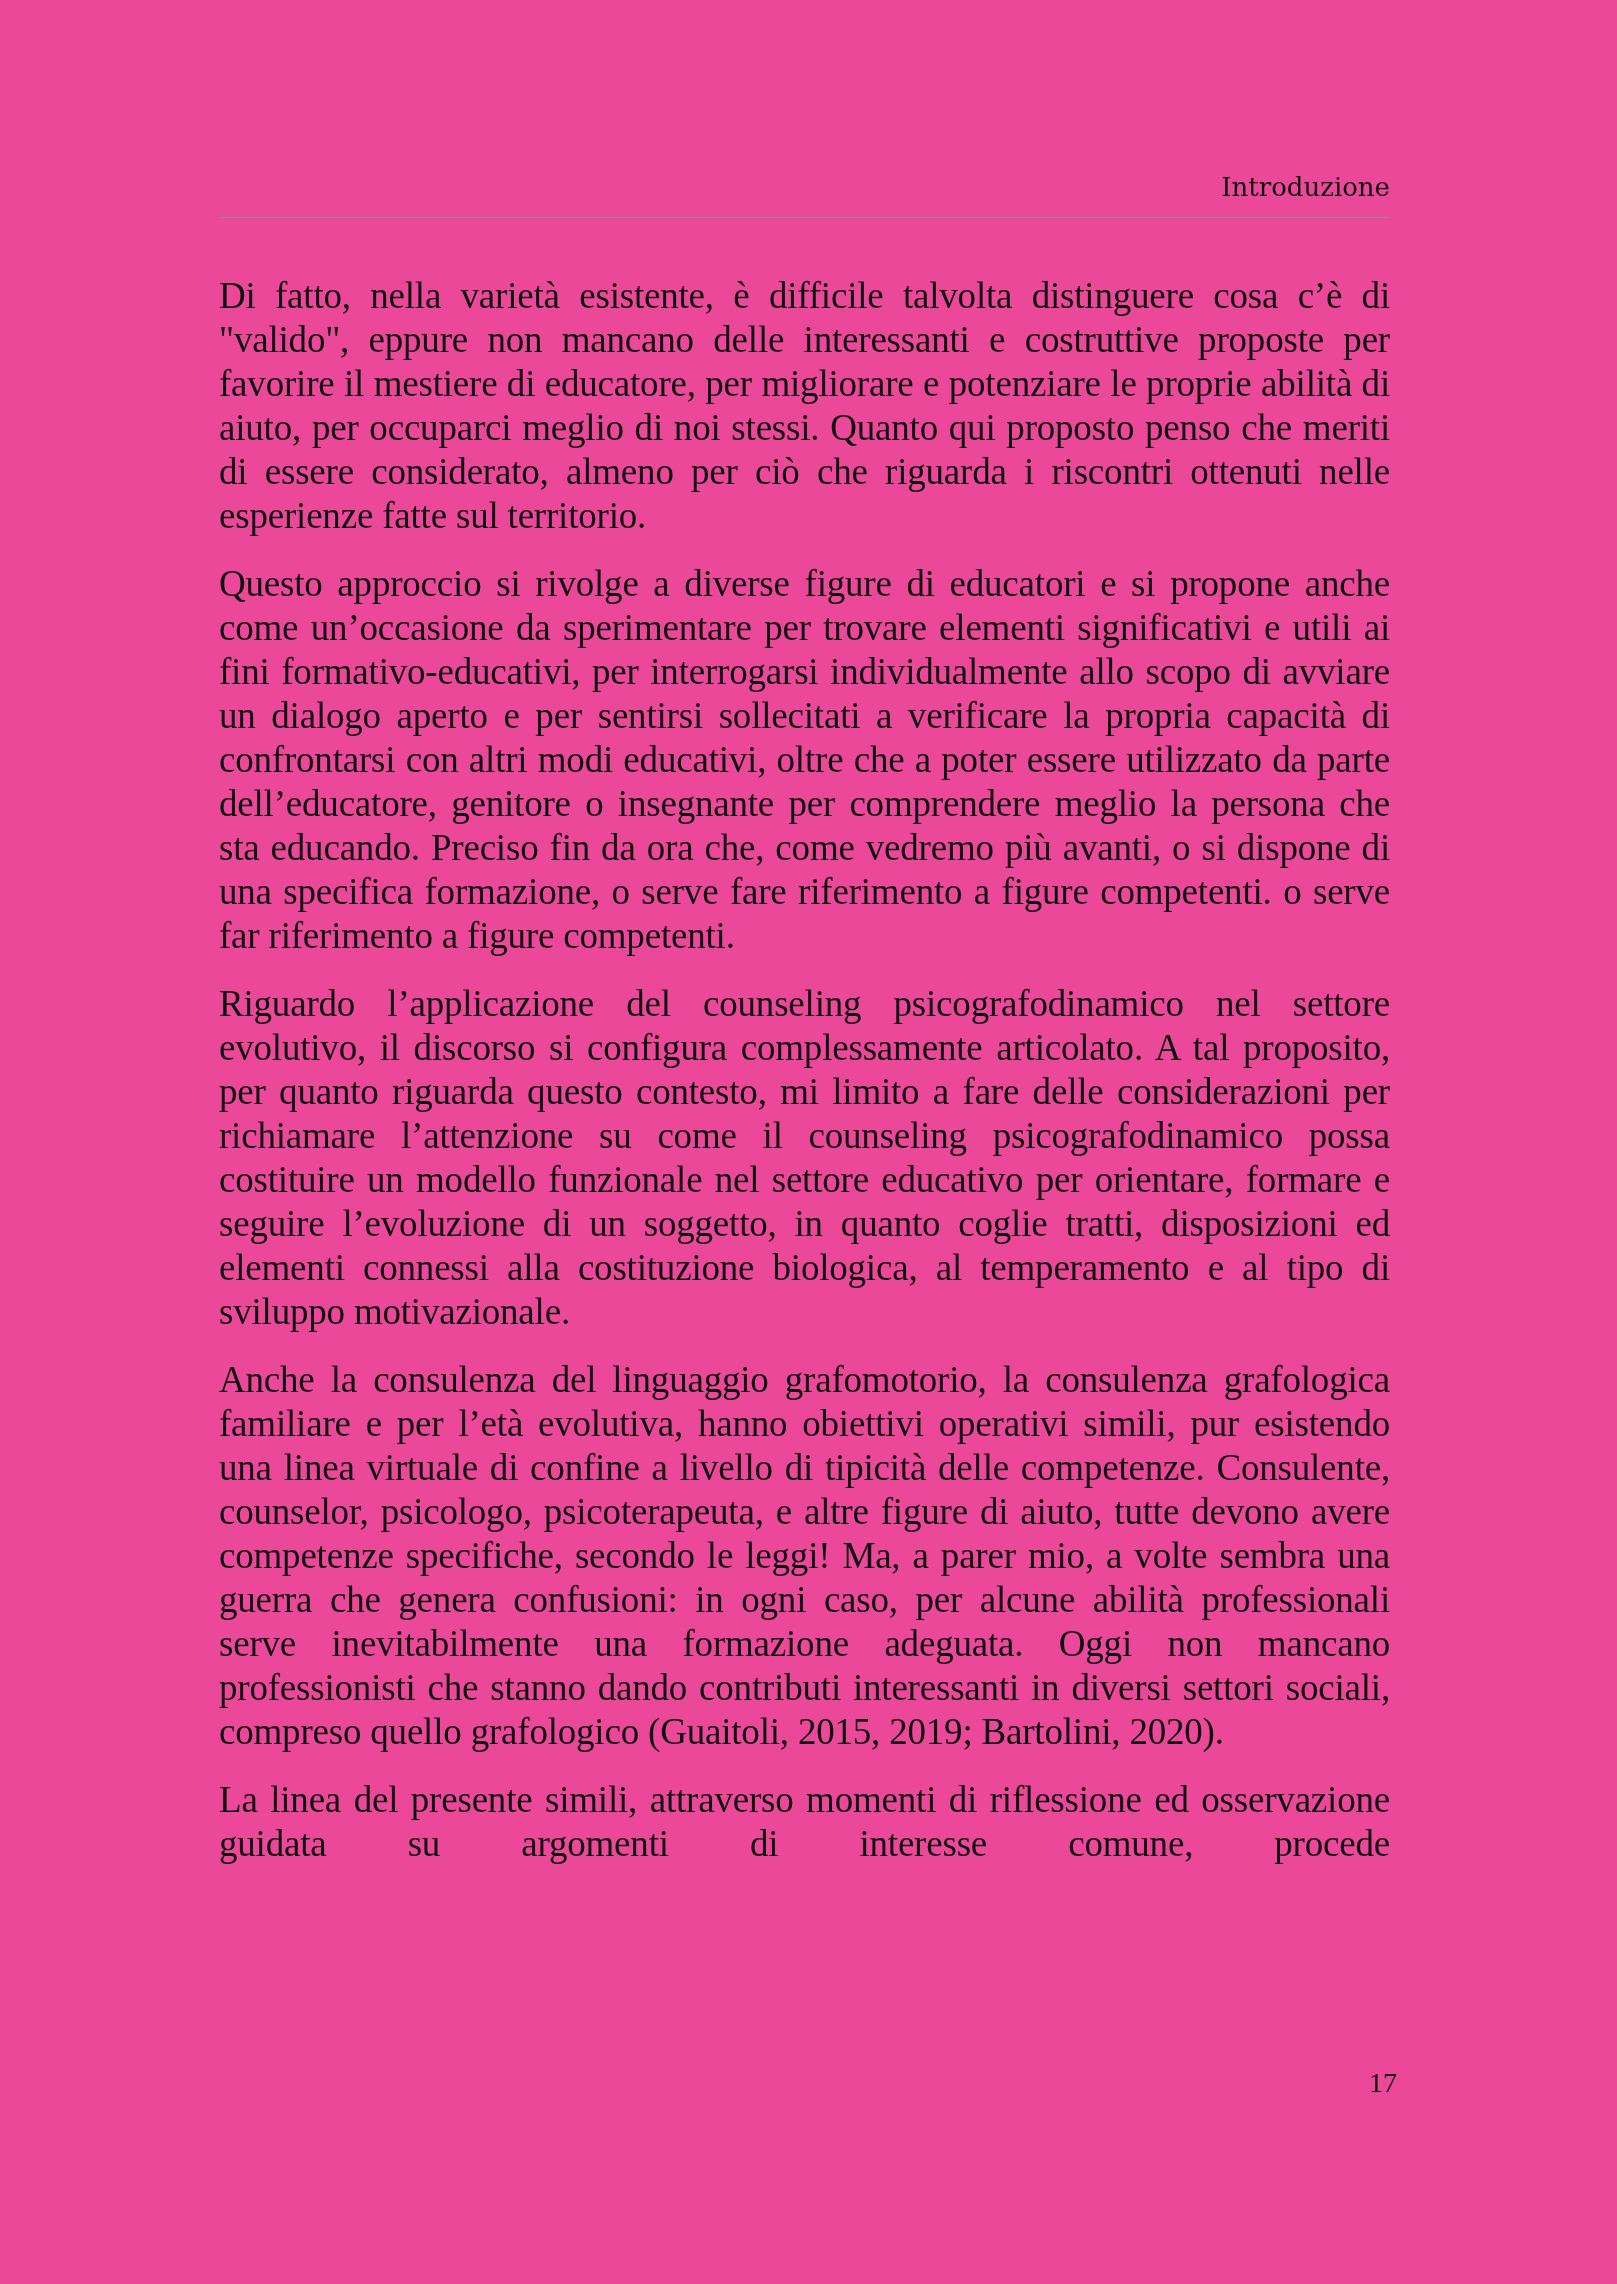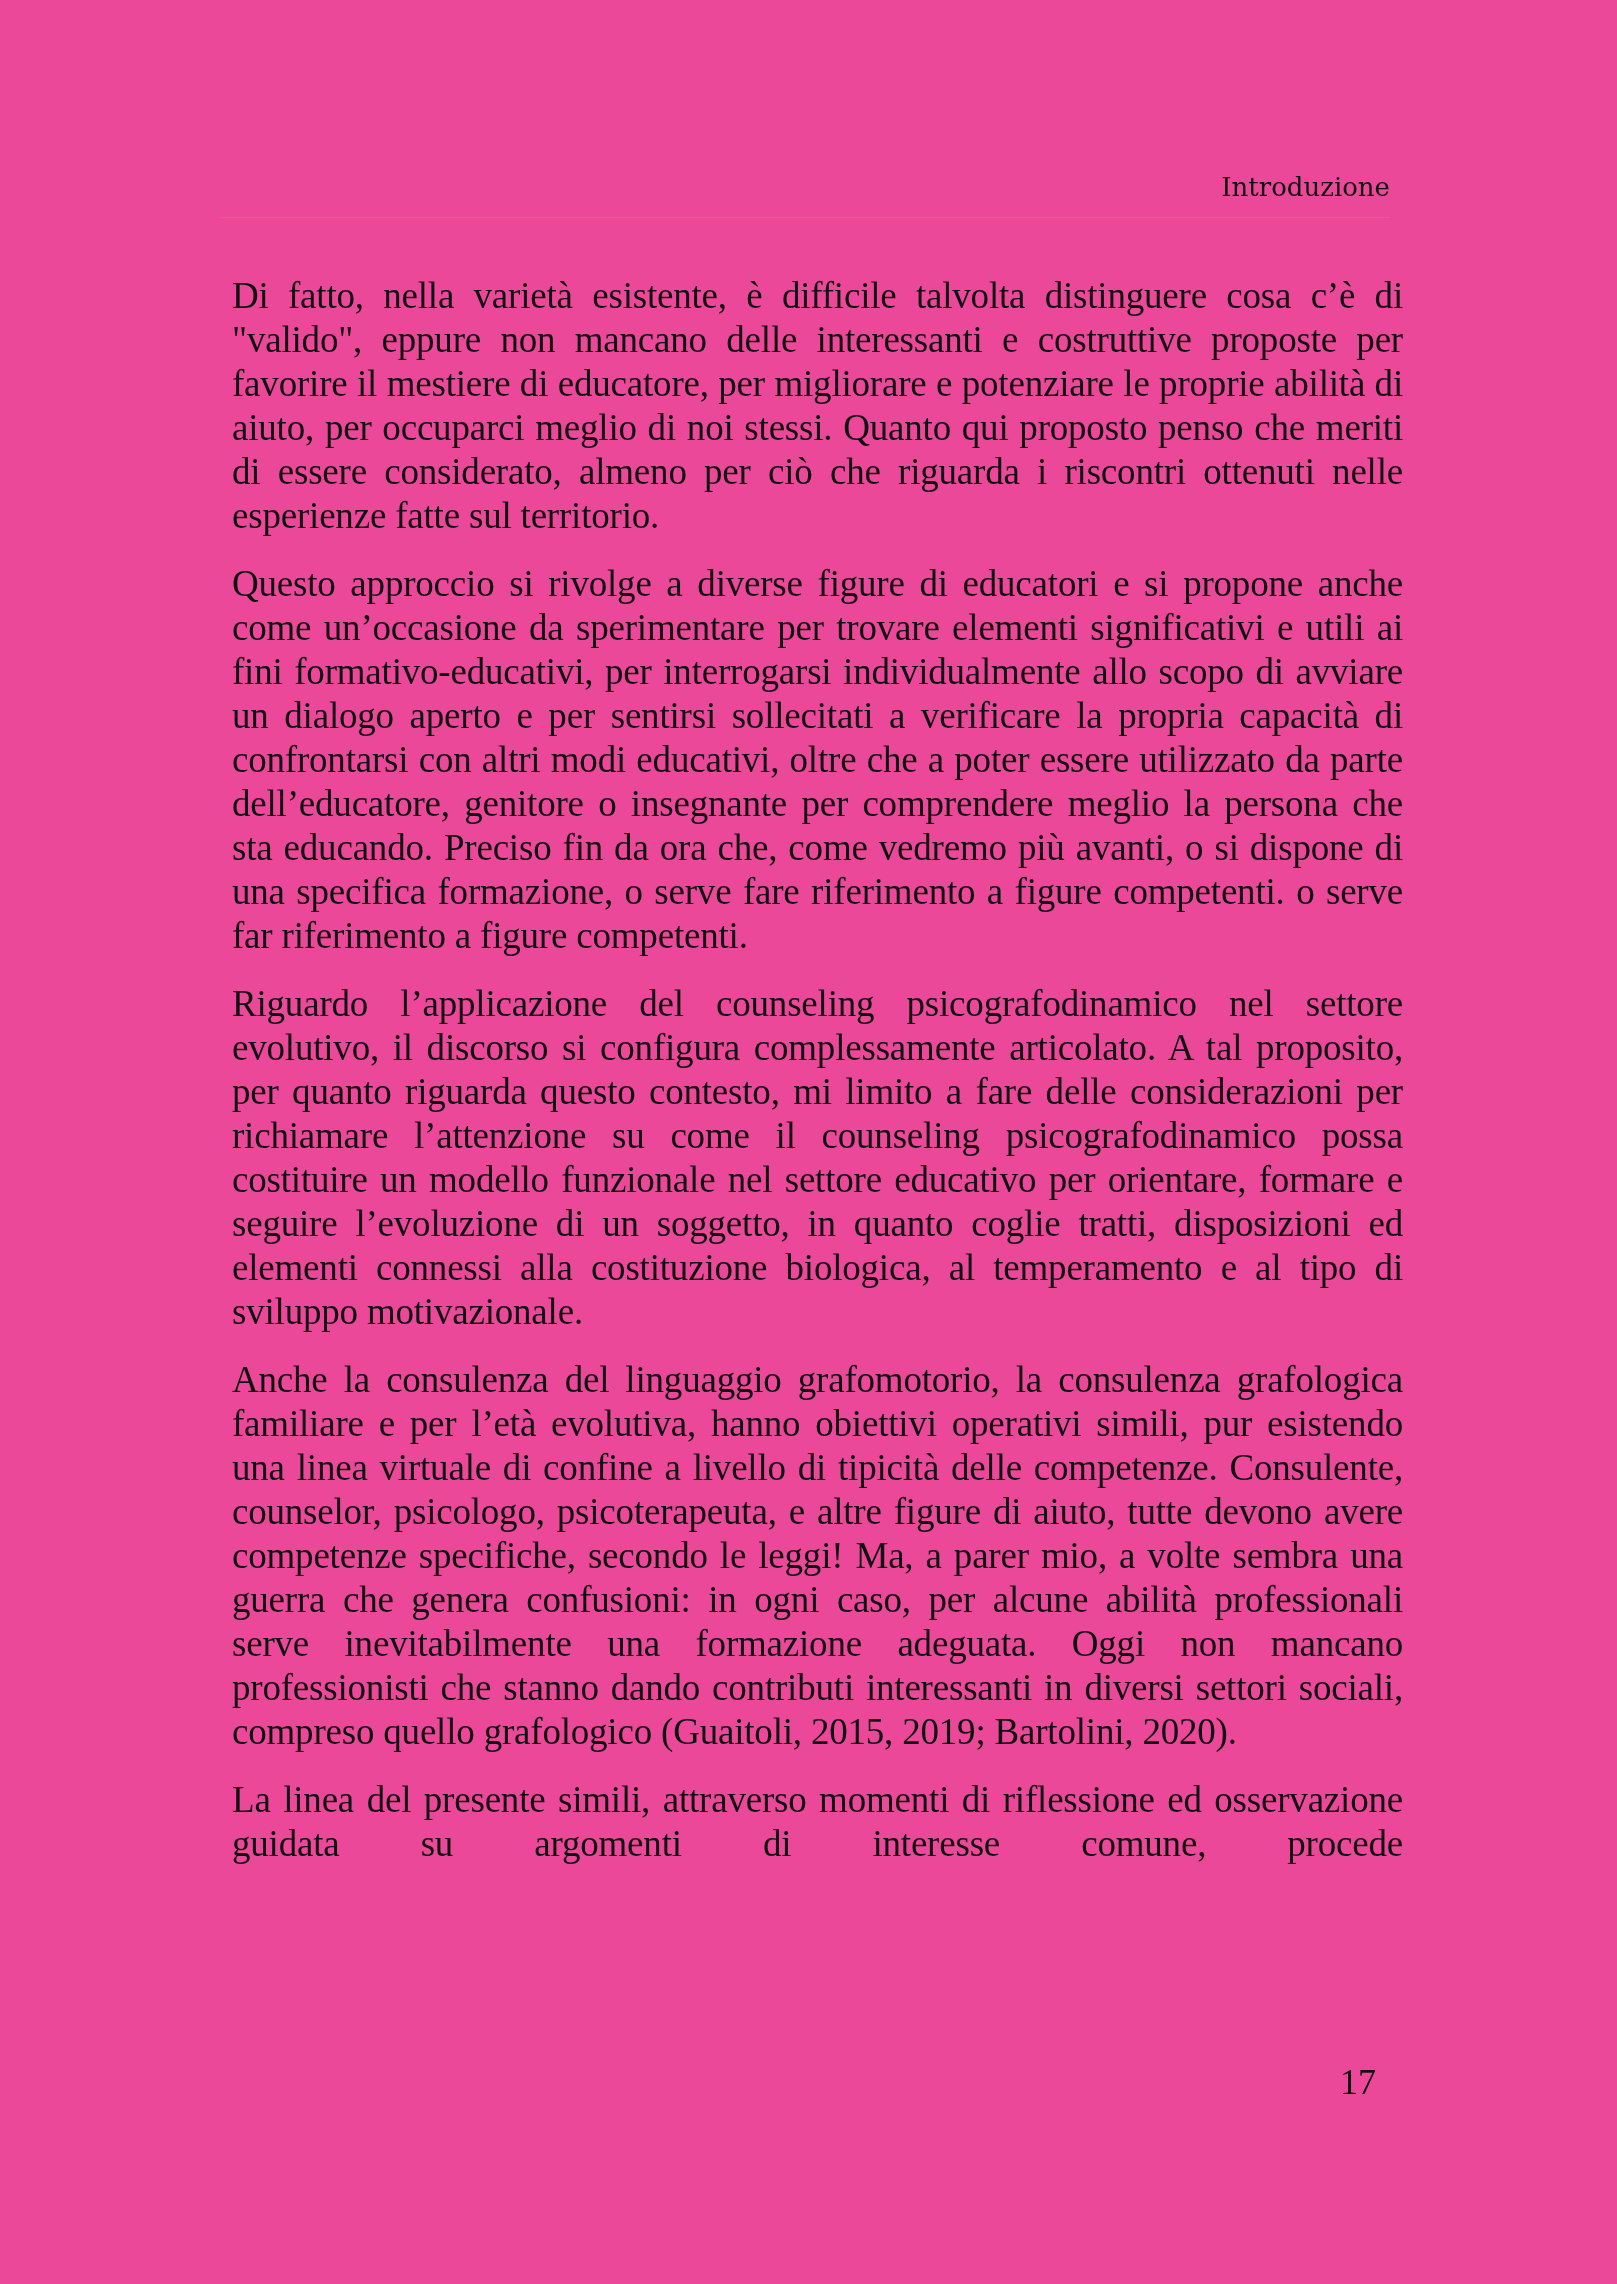--- a/index.html
+++ b/index.html
@@ -36,46 +36,46 @@
     .header-rule {
       position: absolute;
       left: 219px;
       width: 1171px;
       top: 217px;
       height: 0;
       border-top: 1.6px solid #8a8a8a;
     }
     .body-text {
       position: absolute;
-      left: 232px;
+      left: 219px;
       top: 274px;
       width: 1171px;
     }
     .para {
       margin: 0 0 24px 0;
       font-size: 33px;
       line-height: 44px;
       text-align: justify;
       text-align-last: left;
       letter-spacing: -0.5px;
       word-spacing: -0.8px;
       hyphens: none;
       font-family: "Liberation Serif", "DejaVu Serif", serif;
       font-size: 37px;
       letter-spacing: -0.2px;
       word-spacing: 0px;
     }
     .page-number {
       position: absolute;
-      left: 205px;
+      left: 226px;
       width: 1171px;
       top: 2063px;
       text-align: right;
       font-family: "Liberation Serif", "DejaVu Serif", serif;
-      font-size: 36px;
+      font-size: 28px;
       line-height: 39px;
       color: #111;
     }
   </style>
 </head>
 <body>
 
 <div class="page">
   <div class="running-header">Introduzione</div>
   <div class="header-rule"></div>

